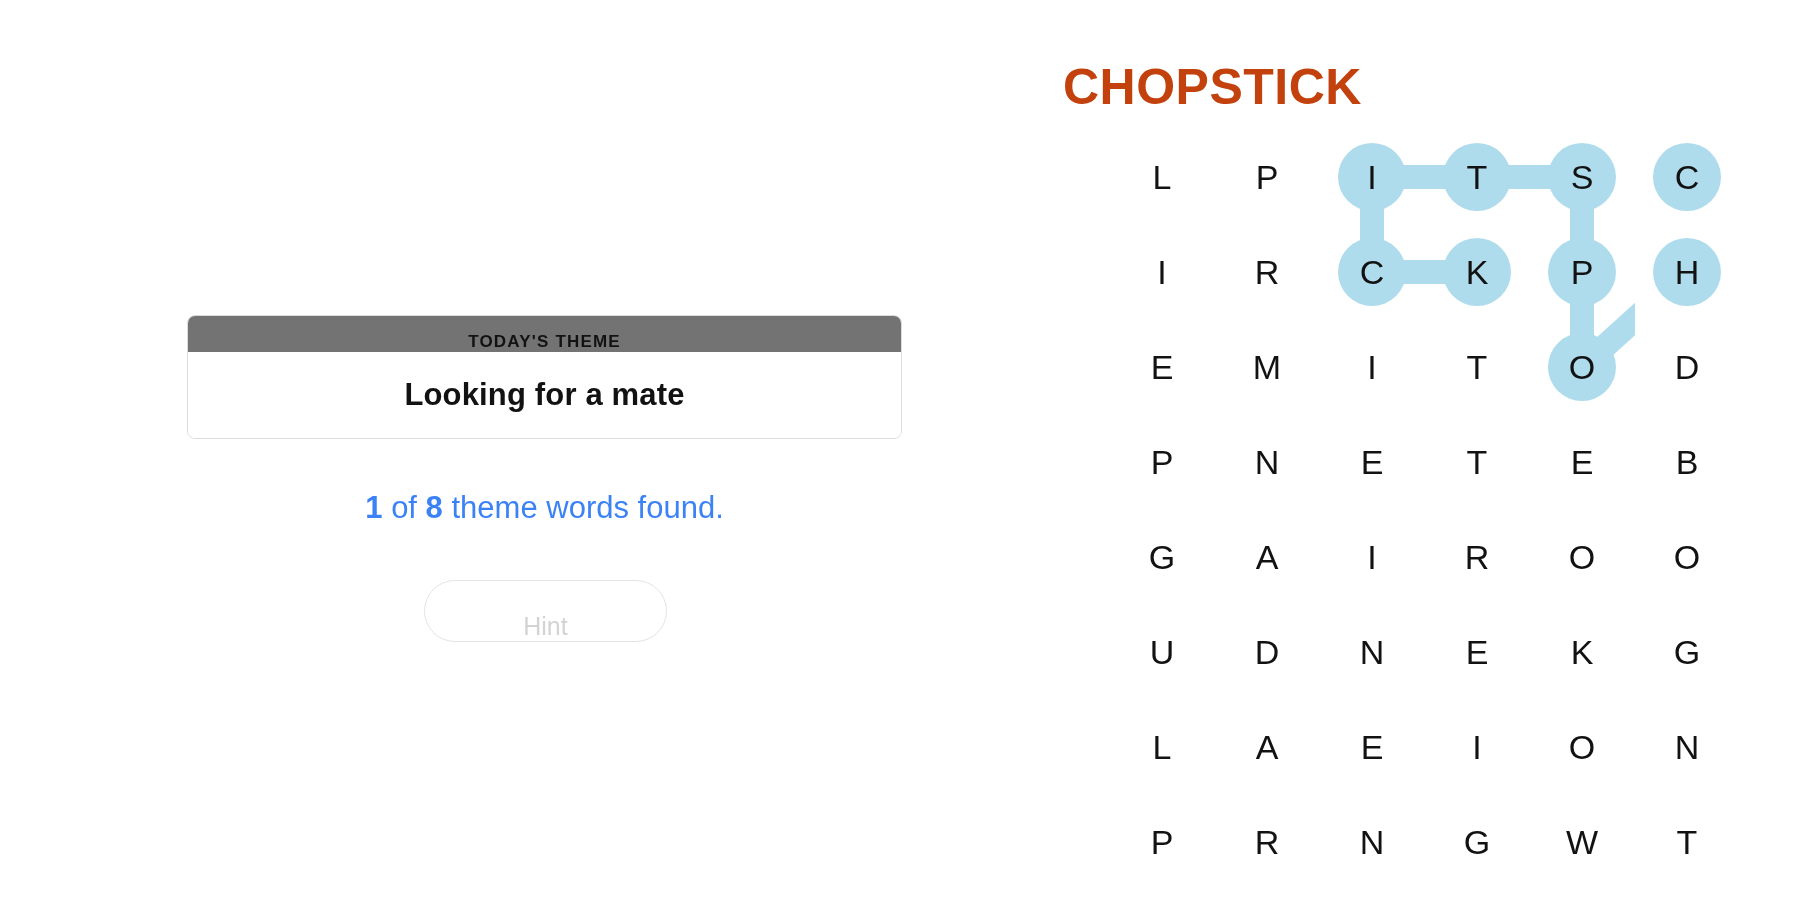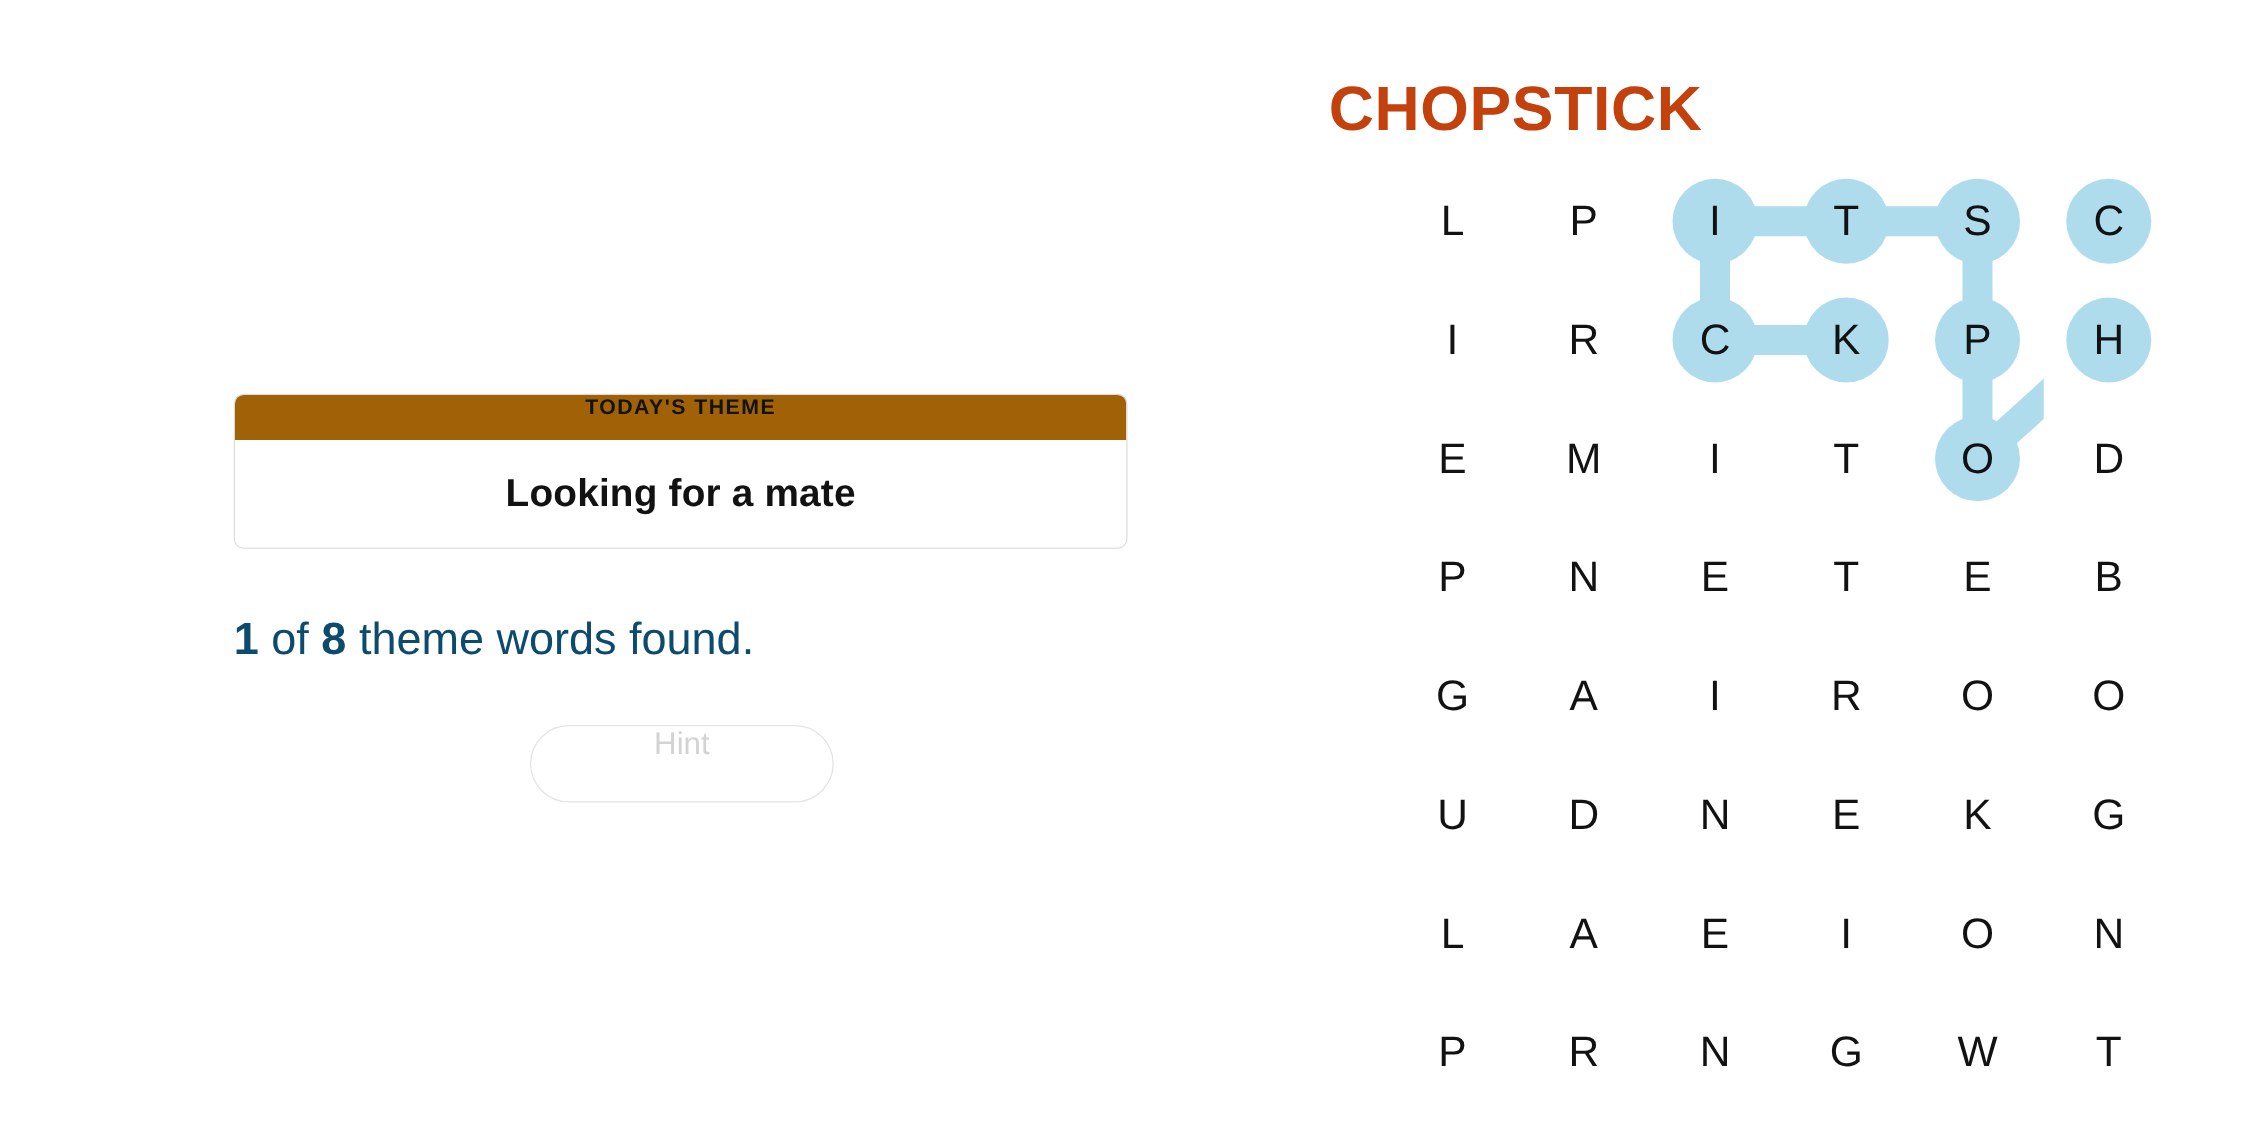--- a/index.html
+++ b/index.html
@@ -35,24 +35,24 @@
     left: 187px;
     top: 315px;
     width: 715px;
     border: 1px solid #dcdcdc;
     border-radius: 8px;
     background: #ffffff;
     overflow: hidden;
   }
 
   .theme-card-header {
-    background: #a16207;
+    background: #737373;
     height: 36px;
     display: flex;
-    align-items: flex-start;
+    align-items: flex-end;
     justify-content: center;
   }
   .theme-card-header-label {
     font-family: "Liberation Sans", sans-serif;
     font-size: 17px;
     font-weight: 700;
     letter-spacing: 0.07em;
     color: #121212;
   }
 
@@ -70,40 +70,40 @@
     color: #121212;
     letter-spacing: 0.005em;
     text-align: center;
   }
 
   .progress-line {
     position: absolute;
     left: 187px;
     top: 490px;
     width: 715px;
-    text-align: left;
-    font-family: "Liberation Sans", sans-serif;
-    font-size: 36px;
-    color: #0c4a6e;
+    text-align: center;
+    font-family: "Liberation Sans", sans-serif;
+    font-size: 31px;
+    color: #3b82f6;
     font-weight: 400;
     white-space: nowrap;
   }
   .progress-line b { font-weight: 700; }
 
   .hint-button {
     position: absolute;
     left: 424px;
     top: 580px;
     width: 243px;
     height: 62px;
     border: 1.5px solid #e4e4e4;
     border-radius: 32px;
     background: #ffffff;
     display: flex;
-    align-items: flex-start;
+    align-items: flex-end;
     justify-content: center;
     cursor: default;
   }
   .hint-button-label {
     font-family: "Liberation Sans", sans-serif;
     font-size: 25px;
     color: #d3d3d3;
     font-weight: 400;
   }
 

